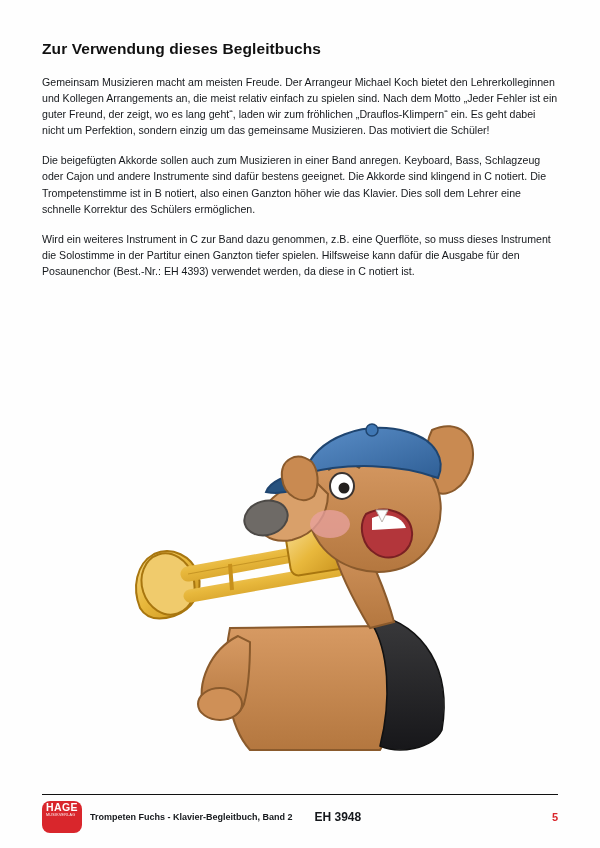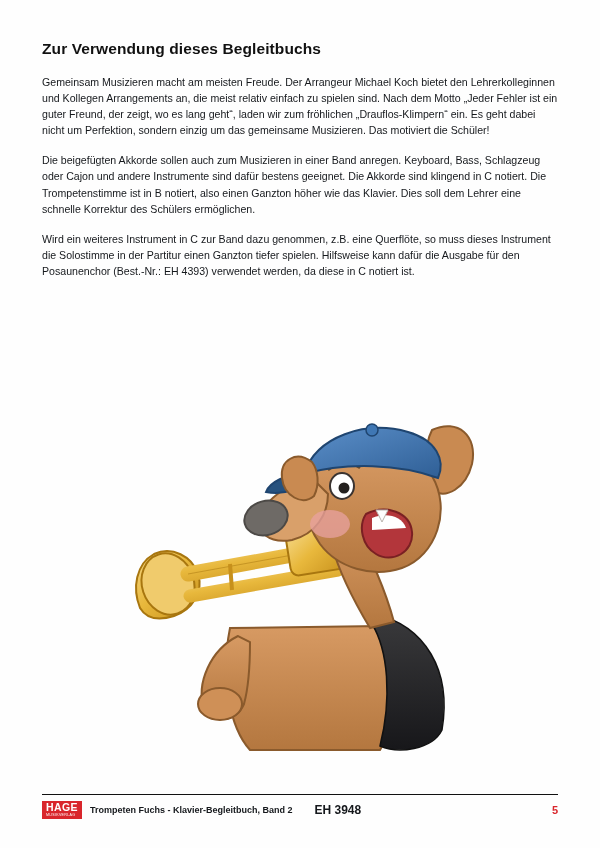--- a/index.html
+++ b/index.html
@@ -76,23 +76,24 @@
     top: 7px;
     display: flex;
     align-items: center;
   }
   .logo {
     display: inline-flex;
     flex-direction: column;
     justify-content: center;
     background: #d9262c;
     color: #ffffff;
-    padding: 1px 4px 2px 4px;
+    padding: 1px 4px 16px 4px;
     margin-right: 8px;
     line-height: 1;
+    border-radius: 8px;
   }
   .logo-main {
     font-size: 10.5px;
     font-weight: bold;
     letter-spacing: 0.4px;
   }
   .logo-sub {
     font-size: 3.6px;
     letter-spacing: 0.3px;
     margin-top: 1px;

